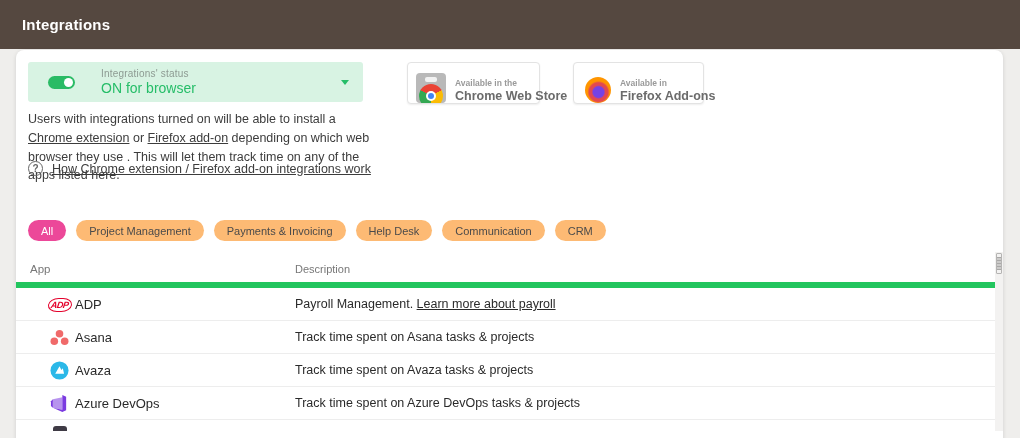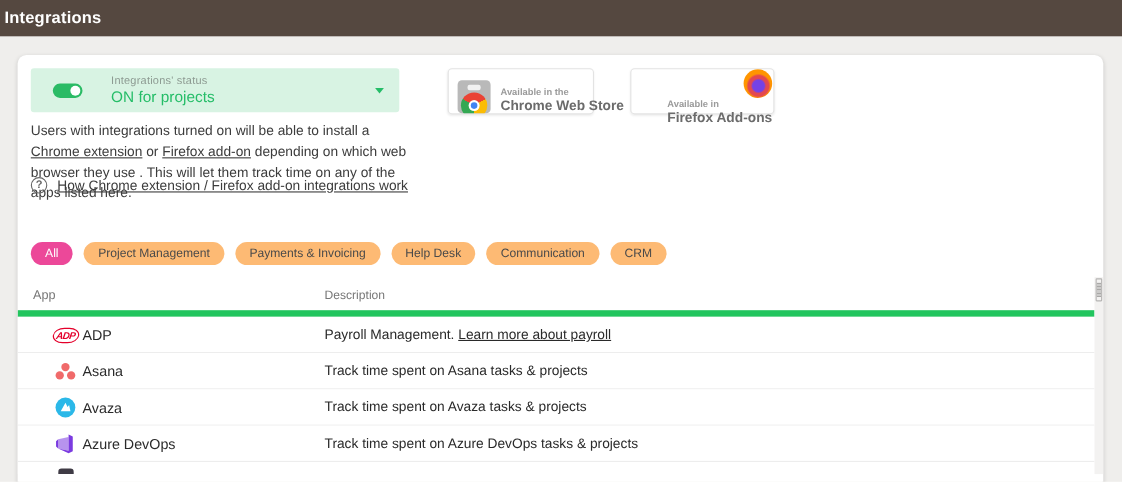--- a/index.html
+++ b/index.html
@@ -6,22 +6,22 @@
   html,body { width:1020px; height:438px; }
   body {
     font-family:"Liberation Sans", sans-serif;
     background:#efeeec;
     position:relative;
     overflow:hidden;
     color:#333;
   }
   
   .appbar{
-    position:absolute; left:0; top:0; width:1020px; height:33px;
-    background:#554840; display:flex; align-items:center; padding-left:4px;
+    position:absolute; left:0; top:0; width:1020px; height:49px;
+    background:#554840; display:flex; align-items:center; padding-left:22px;
   }
   .appbar h1{ color:#fff; font-size:15px; font-weight:bold; letter-spacing:.2px;}
   
   .card{
     position:absolute; left:16px; top:50px; width:987px; height:422px;
     background:#fff; border-radius:8px;
     box-shadow:0 1px 4px rgba(0,0,0,.13);
     overflow:hidden;
   }
   
@@ -36,21 +36,21 @@
   .status-text .lbl{ font-size:10px; color:#8d9a92; letter-spacing:.2px; }
   .status-text .val{ font-size:14px; color:#25bd68; margin-top:1px; }
   .caret{ width:0; height:0; border-left:4px solid transparent; border-right:4px solid transparent; border-top:5px solid #25bd68; }
   
   .badge{
     position:absolute; top:12px; height:42px; background:#fff;
     border:1px solid #e3e3e3; border-radius:4px; box-shadow:0 1px 2px rgba(0,0,0,.07);
     display:flex; align-items:flex-end; padding:0 1px 0 8px;font-weight:bold;
   }
   .badge.chrome{ left:391px; width:133px; }
-  .badge.firefox{ left:557px; width:131px;flex-direction:column; }
+  .badge.firefox{ left:557px; width:131px; }
   .badge .txt{ margin-left:9px; }
   .badge .l1{ font-size:8.5px; color:#9a9a9a; }
   .badge .l2{ font-size:12.5px; color:#6b6b6b; margin-top:1px; white-space:nowrap;}
   .bag{ width:30px; height:30px; background:#b9b9b9; border-radius:4px; position:relative; overflow:hidden; flex:0 0 auto;}
   .bag .slot{ position:absolute; left:9px; top:4px; width:12px; height:5px; background:#f2f2f2; border-radius:2px;}
   .bag .chrome-ball{
     position:absolute; left:3px; top:11px; width:24px; height:24px; border-radius:50%;
     background:conic-gradient(from -60deg,#ea4335 0deg 120deg,#fbbc05 120deg 240deg,#34a853 240deg 360deg);
   }
   .bag .chrome-white{ position:absolute; left:10px; top:18px; width:10px; height:10px; background:#fff; border-radius:50%;}
@@ -120,21 +120,21 @@
 </div>
 
 <div class="card">
 
   <div class="status-panel">
     <div class="switch">
       <div class="knob"></div>
     </div>
     <div class="status-text">
       <div class="lbl">Integrations' status</div>
-      <div class="val">ON for projects</div>
+      <div class="val">ON for browser</div>
     </div>
     <div class="caret"></div>
   </div>
 
   <div class="badge chrome">
     <div class="bag">
       <div class="slot"></div>
       <div class="chrome-ball"></div>
       <div class="chrome-white"></div>
       <div class="chrome-blue"></div>

